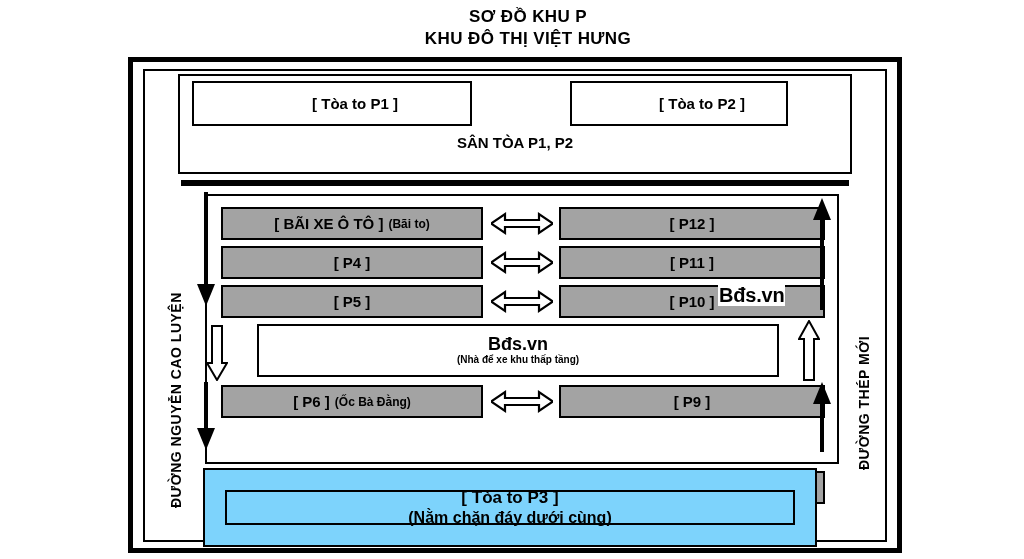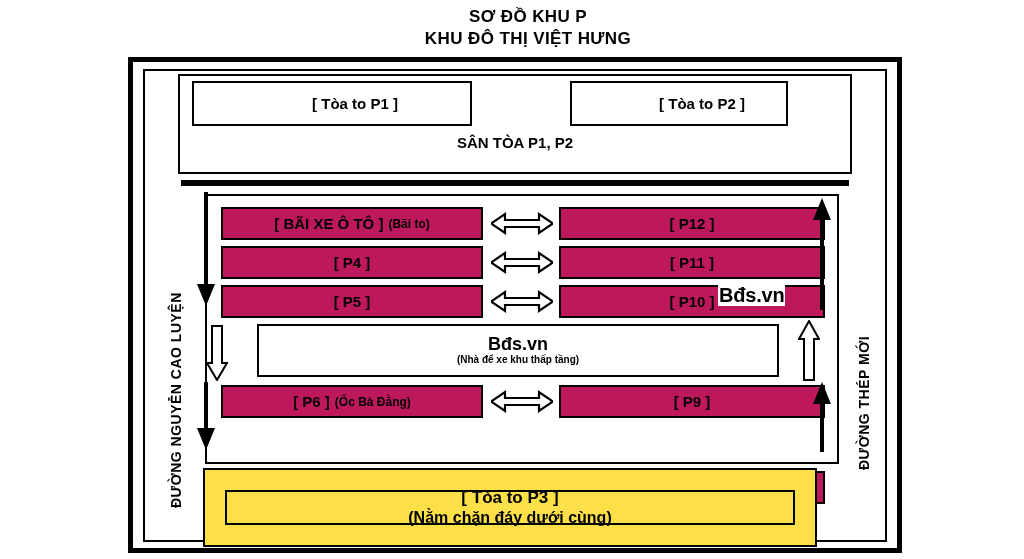--- a/index.html
+++ b/index.html
@@ -138,21 +138,21 @@
 
   .block-box {
     position: absolute;
     top: 0;
     height: 33px;
     border: 2px solid #000;
     box-sizing: border-box;
     display: flex;
     align-items: center;
     justify-content: center;
-    background: #be185d;
+    background: #a3a3a3;
   }
   .block-box.left  { left: 0px;   width: 262px; }
   .block-box.right { left: 338px; width: 266px; }
 
   .block-label {
     font-size: 15px;
     font-weight: bold;
     white-space: nowrap;
   }
   .block-sub {
@@ -200,21 +200,21 @@
   
   .p3-outer {
     position: absolute;
     left: 203px;
     top: 468px;
     width: 614px;
     height: 79px;
     border: 2px solid #000;
     box-sizing: border-box;
     padding: 20px;
-    background: #fde047;
+    background: #7dd3fc;
   }
   .p3-inner {
     width: 100%;
     height: 100%;
     border: 2px solid #000;
     box-sizing: border-box;
     display: flex;
     flex-direction: column;
     align-items: center;
     justify-content: center;

